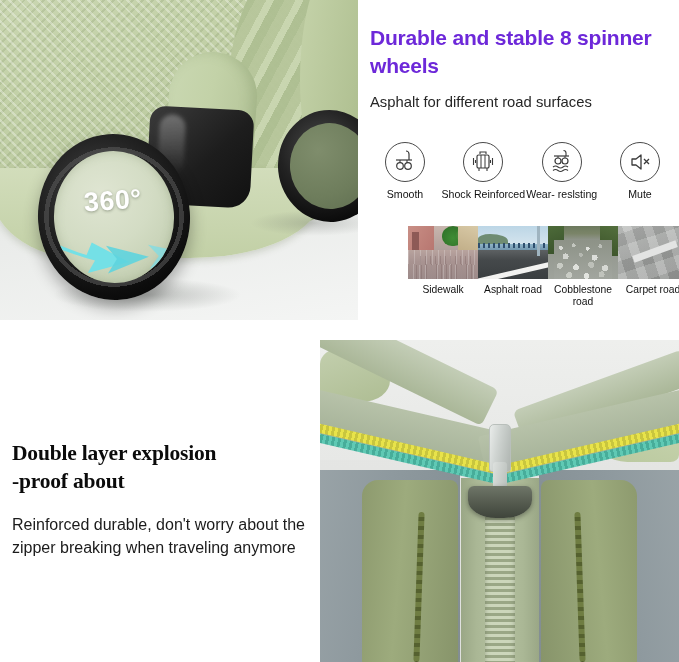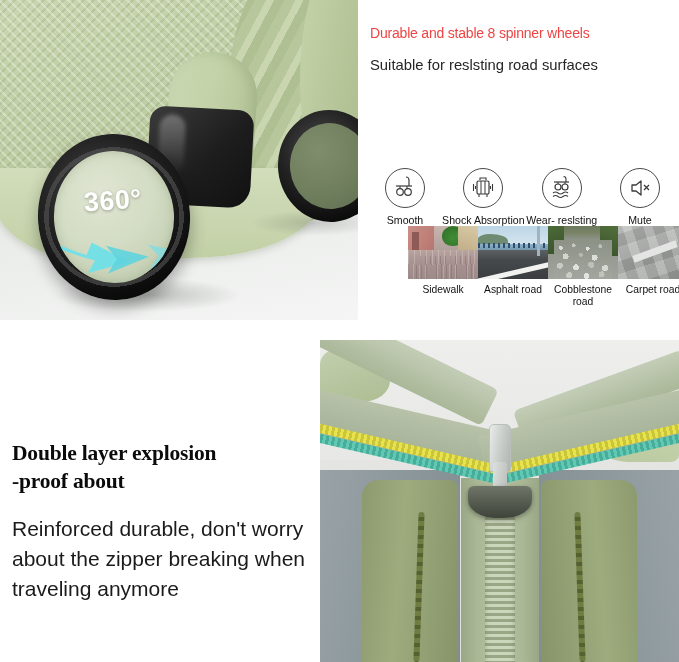--- a/index.html
+++ b/index.html
@@ -119,31 +119,31 @@
   }
   .wheel-shadow2 {
     position:absolute; left:250px; top:210px; width:130px; height:26px;
     background: radial-gradient(ellipse at center, rgba(90,95,90,.26), rgba(120,125,120,0) 70%);
     border-radius:50%;
   }
 
   
   .right-col { position:absolute; left:370px; top:24px; width:309px; }
   .headline {
-    font-size: 14px; font-weight: 400; color:#ef4444;
+    font-size: 21px; font-weight: 700; color:#6d28d9;
     line-height: 1.33; letter-spacing:-.2px;
   }
   .subhead {
     margin-top: 13px;
     font-size: 14.8px; color:#262626; font-weight:400; line-height:1.3;
   }
 
   
   .features {
-    position:absolute; left:366px; top:168px; width:313px;
+    position:absolute; left:366px; top:142px; width:313px;
     display:flex; justify-content:space-between; align-items:flex-start;
   }
   .feature { width:78px; display:flex; flex-direction:column; align-items:center; }
   .feature-circle {
     width:40px; height:40px; border-radius:50%;
     border:1px solid #4a4a4a;
     display:flex; align-items:center; justify-content:center;
     background:#fff;
   }
   .feature-label {
@@ -237,21 +237,21 @@
     position:absolute; left:14px; top:22px; width:46px; height:7px;
     background:#e3e4e3; transform: rotate(-20deg);
   }
 
   
   .bl-text { position:absolute; left:12px; top:440px; width:310px; }
   .bl-head {
     font-size: 21.5px; font-weight:700; color:#0b0b0b; line-height:1.30; letter-spacing:-.2px;font-family:Liberation Serif, serif;
   }
   .bl-body {
-    margin-top: 18px; font-size:21px; color:#1b1b1b; line-height:1.42;
+    margin-top: 18px; font-size:16px; color:#1b1b1b; line-height:1.42;
   }
 
   
   .zip-photo {
     position:absolute; left:320px; top:340px; width:359px; height:322px;
     background: linear-gradient(180deg,#e9eae8 0%,#e4e5e3 40%,#dfe0de 100%);
     overflow:hidden;
   }
   .zp-bg-top { position:absolute; left:0; right:0; top:0; height:120px; background:linear-gradient(180deg,#eeefed,#e7e8e6); }
   
@@ -409,21 +409,21 @@
           <path d="M86 20 L128 34 L86 48 L96 34 Z" fill="#5ed4de" opacity="0.9"></path>
           <path d="M128 22 L170 34 L128 46 L138 34 Z" fill="#7fdde4" opacity="0.78"></path>
         </svg>
         <div class="badge-360">360°</div>
       </div>
     </div>
   </div>
 
   <div class="right-col">
     <div class="headline">Durable and stable 8 spinner wheels</div>
-    <div class="subhead">Suitable for reslsting road surfaces</div>
+    <div class="subhead">Asphalt for different road surfaces</div>
   </div>
 
   <div class="features">
 
     <div class="feature">
       <div class="feature-circle">
         <svg width="26" height="26" viewBox="0 0 26 26">
           <path d="M4 11 H20" stroke="#3a3a3a" stroke-width="1.2" fill="none"></path>
           <path d="M17 11 V5 a3 3 0 0 0-3-3" stroke="#3a3a3a" stroke-width="1.2" fill="none"></path>
           <path d="M8 11 V14 M15 11 V14" stroke="#3a3a3a" stroke-width="1.1"></path>
@@ -437,21 +437,21 @@
     <div class="feature">
       <div class="feature-circle">
         <svg width="26" height="26" viewBox="0 0 26 26">
           <path d="M10 5 V3 h6 v2" stroke="#3a3a3a" stroke-width="1.1" fill="none"></path>
           <rect x="7" y="6" width="12" height="13" rx="1.6" stroke="#3a3a3a" stroke-width="1.2" fill="none"></rect>
           <path d="M11 6 V19 M15 6 V19" stroke="#3a3a3a" stroke-width="1"></path>
           <path d="M9 19 V22 M17 19 V22" stroke="#3a3a3a" stroke-width="1.1"></path>
           <path d="M3.5 9 V16 M5.5 11 V14 M22.5 9 V16 M20.5 11 V14" stroke="#3a3a3a" stroke-width="1.1"></path>
         </svg>
       </div>
-      <div class="feature-label">Shock Absorption</div>
+      <div class="feature-label">Shock Reinforced</div>
     </div>
 
     <div class="feature">
       <div class="feature-circle">
         <svg width="26" height="26" viewBox="0 0 26 26">
           <path d="M5 7 H20" stroke="#3a3a3a" stroke-width="1.2" fill="none"></path>
           <path d="M17 7 V4 a2.5 2.5 0 0 0-2.5-2.5" stroke="#3a3a3a" stroke-width="1.1" fill="none"></path>
           <path d="M9 7 V9 M16 7 V9" stroke="#3a3a3a" stroke-width="1"></path>
           <circle cx="9" cy="12" r="3" stroke="#3a3a3a" stroke-width="1.2" fill="none"></circle>
           <circle cx="16" cy="12" r="3" stroke="#3a3a3a" stroke-width="1.2" fill="none"></circle>

